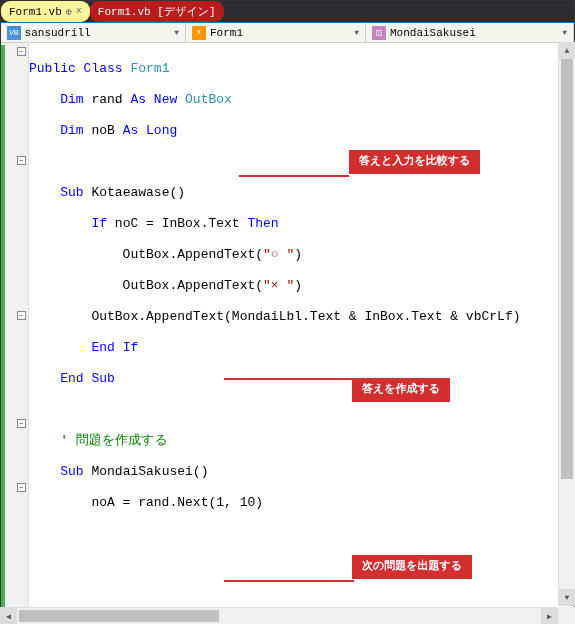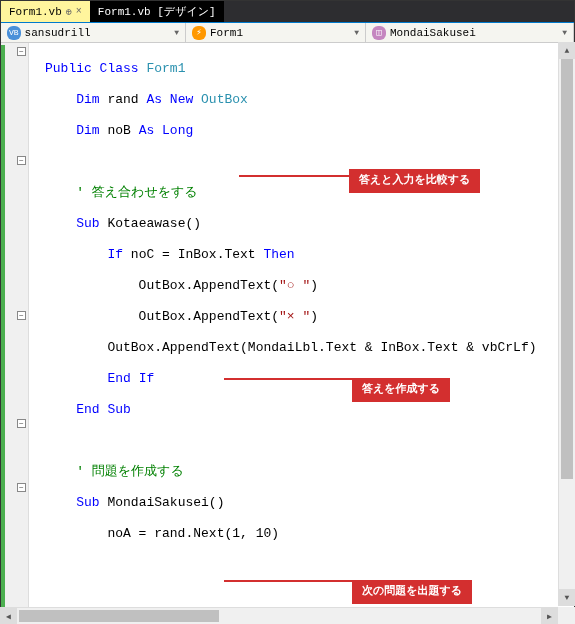--- a/index.html
+++ b/index.html
@@ -18,23 +18,24 @@
   height: 22px;
   border-bottom: 1px solid #007acc;
 }
 .tab {
   display: flex;
   align-items: center;
   padding: 0 8px;
   font-size: 11px;
   gap: 4px;
   cursor: pointer;
+  border-radius: 9px;
 }
 .tab.active { background: #fff59d; color: #000; }
-.tab.inactive { background: #000000; color: #fff; }
+.tab.inactive { background: #b91c1c; color: #fff; }
 .tab-close { font-size: 10px; color: #666; }
 .dropdown-bar {
   display: flex;
   background: #f5f5f0;
   height: 20px;
   border-bottom: 1px solid #ccc;
   font-size: 11px;
 }
 .dropdown {
   display: flex;
@@ -48,21 +49,21 @@
 .dropdown:nth-child(2) { width: 180px; }
 .dropdown:last-child { flex: 1; }
 .dd-icon {
   width: 14px; height: 14px;
   display: inline-flex;
   align-items: center;
   justify-content: center;
   font-size: 9px;
   background: #4a90d9;
   color: #fff;
-  border-radius: 6px;
+  border-radius: 0;
 }
 .dd-icon.vb { background: #4a90d9; padding: 0 2px; font-size: 8px; width: auto; }
 .dd-icon.lightning { background: #ff9800; }
 .dd-icon.cube { background: #c586c0; }
 .dd-arrow { margin-left: auto; color: #666; font-size: 8px; }
 .editor-area {
   display: flex;
   height: calc(100% - 42px);
   position: relative;
 }
@@ -86,21 +87,21 @@
   color: #555;
 }
 .green-bar {
   position: absolute;
   left: 0;
   width: 4px;
   background: #4caf50;
 }
 .code {
   flex: 1;
-  padding: 2px 0 2px 16px;
+  padding: 2px 0 2px 0;
   line-height: 15.5px;
   white-space: pre;
   position: relative;
   overflow: hidden;
 }
 .line { height: 15.5px; }
 .kw { color: #0000ff; }
 .type { color: #2b91af; }
 .comment { color: #008000; }
 .string { color: #a31515; }
@@ -217,21 +218,20 @@
     <div class="collapse-btn" style="top:113px">−</div>
     <div class="collapse-btn" style="top:268px">−</div>
     <div class="collapse-btn" style="top:376px">−</div>
     <div class="collapse-btn" style="top:440px">−</div>
   </div>
   <div class="code">
 <div class="line"><span class="kw">Public Class</span><span class="type"> Form1</span></div>
 <div class="line"><span>    </span><span class="kw">Dim</span><span> rand </span><span class="kw">As New</span><span class="type"> OutBox</span></div>
 <div class="line"><span>    </span><span class="kw">Dim</span><span> noB </span><span class="kw">As Long</span></div>
 <div class="line"> </div>
-<div class="line comment">    ' 答え合わせをする</div>
 <div class="line"><span>    </span><span class="kw">Sub</span><span> Kotaeawase()</span></div>
 <div class="line"><span>        </span><span class="kw">If</span><span> noC = InBox.Text </span><span class="kw">Then</span></div>
 <div class="line"><span>            OutBox.AppendText(</span><span class="string">"○ "</span><span>)</span></div>
 <div class="line"><span>            OutBox.AppendText(</span><span class="string">"× "</span><span>)</span></div>
 <div class="line">        OutBox.AppendText(MondaiLbl.Text &amp; InBox.Text &amp; vbCrLf)</div>
 <div class="line"><span>        </span><span class="kw">End If</span></div>
 <div class="line"><span>    </span><span class="kw">End Sub</span></div>
 <div class="line"> </div>
 <div class="line comment">    ' 問題を作成する</div>
 <div class="line"><span>    </span><span class="kw">Sub</span><span> MondaiSakusei()</span></div>
@@ -250,25 +250,25 @@
 
 
 
 
 
 
 
 
 
     <div class="ann-line" style="top:132px;left:210px;width:110px"></div>
-    <div class="annotation" style="top:126px;left:320px">答えと入力を比較する</div>
+    <div class="annotation" style="top:107px;left:320px">答えと入力を比較する</div>
     <div class="ann-line" style="top:335px;left:195px;width:130px"></div>
     <div class="annotation" style="top:335px;left:323px">答えを作成する</div>
     <div class="ann-line" style="top:537px;left:195px;width:130px"></div>
-    <div class="annotation" style="top:537px;left:323px">次の問題を出題する</div>
+    <div class="annotation" style="top:512px;left:323px">次の問題を出題する</div>
   </div>
 </div>
 
 <div class="scrollbar-v">
   <div class="sb-btn">▲</div>
   <div class="sb-thumb"></div>
   <div class="sb-btn" style="position:absolute;bottom:0;width:100%">▼</div>
 </div>
 <div class="scrollbar-h">
   <div class="sb-btn-h">◀</div>

